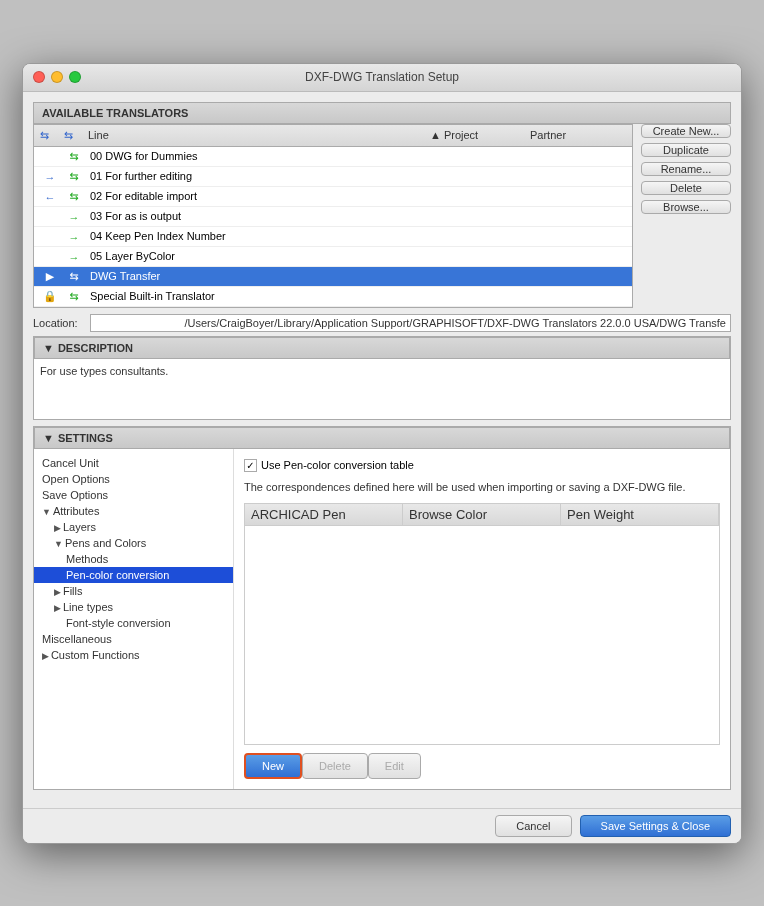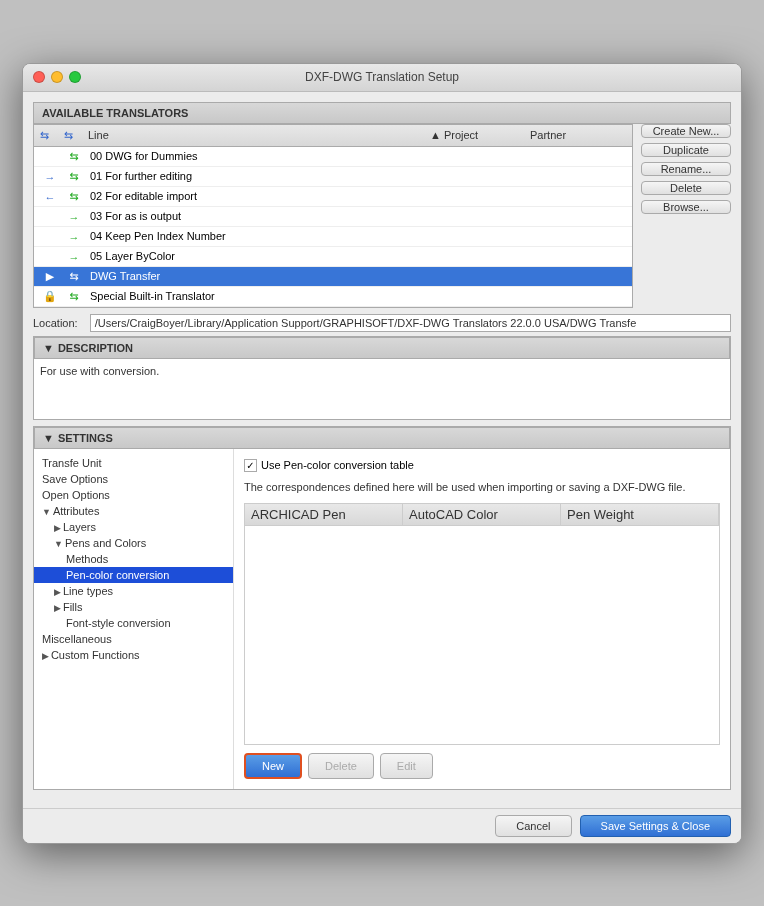--- a/index.html
+++ b/index.html
@@ -126,20 +126,21 @@
       cursor: pointer;
       text-align: center;
       color: #333;
     }
     .location-row {
       display: flex;
       align-items: center;
       gap: 12px;
       margin: 4px 0;
       font-size: 11px;
+      text-align: right;
     }
     .location-label { color: #333; white-space: nowrap; }
     .location-path {
       flex: 1;
       background: white;
       border: 1px solid #aaa;
       padding: 2px 4px;
       font-size: 11px;
       color: #333;
       overflow: hidden;
@@ -232,21 +233,20 @@
       color: #333;
       border-right: 1px solid #ccc;
     }
     .pen-table-body {
       background: white;
       min-height: 150px;
     }
     
     .panel-buttons {
       display: flex;
-      gap: 6px;
     }
     .panel-btn {
       padding: 5px 16px;
       border: 1px solid #aaa;
       border-radius: 4px;
       font-size: 11px;
       cursor: pointer;
       background: linear-gradient(to bottom, #f5f5f5, #e0e0e0);
       color: #333;
     }
@@ -394,69 +394,69 @@
       <span class="location-label">Location:</span>
       <div class="location-path">/Users/CraigBoyer/Library/Application Support/GRAPHISOFT/DXF-DWG Translators 22.0.0 USA/DWG Transfe</div>
     </div>
 
     <div class="description-section">
       <div class="section-header">
         <span>▼</span>
         <span>DESCRIPTION</span>
       </div>
       <div class="description-body">
-        <span>For use with conversion.</span>
+        <span>For use types consultants.</span>
       </div>
     </div>
 
     <div class="settings-section">
       <div class="section-header">
         <span>▼</span>
         <span>SETTINGS</span>
       </div>
       <div class="settings-body">
 
         <div class="settings-tree">
-          <div class="tree-item">Transfe Unit</div>
+          <div class="tree-item">Cancel Unit</div>
+          <div class="tree-item">Open Options</div>
           <div class="tree-item">Save Options</div>
-          <div class="tree-item">Open Options</div>
           <div class="tree-item">
             <span class="tree-expand">▼</span>Attributes
           </div>
           <div class="tree-item indent1">
             <span class="tree-expand">▶</span>Layers
           </div>
           <div class="tree-item indent1">
             <span class="tree-expand">▼</span>Pens and Colors
           </div>
           <div class="tree-item indent2">Methods</div>
           <div class="tree-item indent2 selected" style="background:#1d4ed8;color:white;">Pen-color conversion</div>
           <div class="tree-item indent1">
+            <span class="tree-expand">▶</span>Fills
+          </div>
+          <div class="tree-item indent1">
             <span class="tree-expand">▶</span>Line types
-          </div>
-          <div class="tree-item indent1">
-            <span class="tree-expand">▶</span>Fills
           </div>
           <div class="tree-item indent2">Font-style conversion</div>
           <div class="tree-item">Miscellaneous</div>
           <div class="tree-item">
             <span class="tree-expand">▶</span>Custom Functions
           </div>
         </div>
 
         <div class="settings-panel">
           <div class="checkbox-row">
             <div class="checkbox-input">✓</div>
             <span>Use Pen-color conversion table</span>
           </div>
           <p class="panel-description">The correspondences defined here will be used when importing or saving a DXF-DWG file.</p>
           <div class="pen-table">
             <div class="pen-table-header">
               <div class="pen-table-header-cell">ARCHICAD Pen</div>
-              <div class="pen-table-header-cell">AutoCAD Color</div>
+              <div class="pen-table-header-cell">Browse Color</div>
               <div class="pen-table-header-cell">Pen Weight</div>
             </div>
             <div class="pen-table-body"></div>
           </div>
           <div class="panel-buttons">
             <button class="panel-btn primary">New</button>
             <button class="panel-btn" disabled="">Delete</button>
             <button class="panel-btn" disabled="">Edit</button>
           </div>
         </div>

